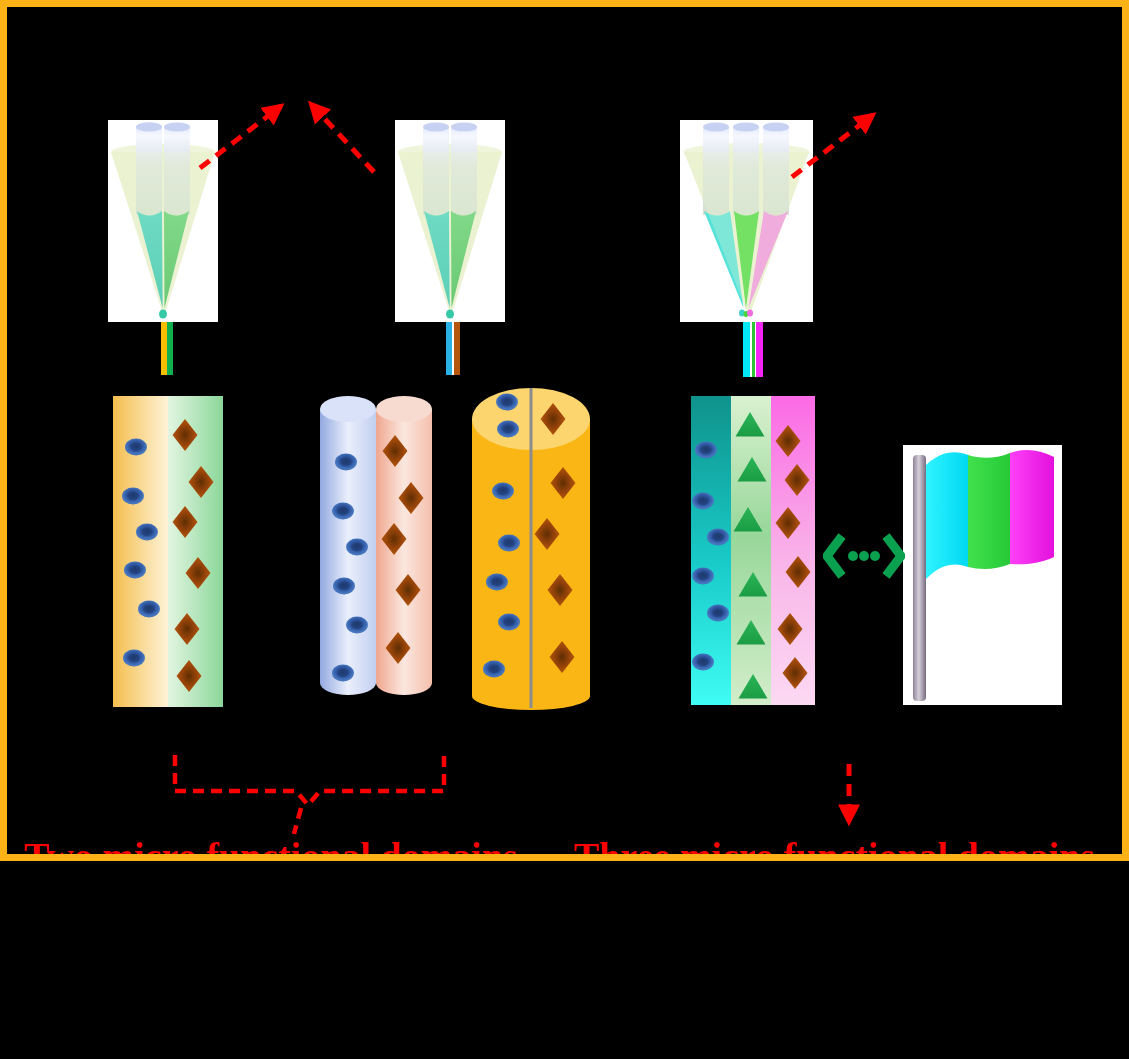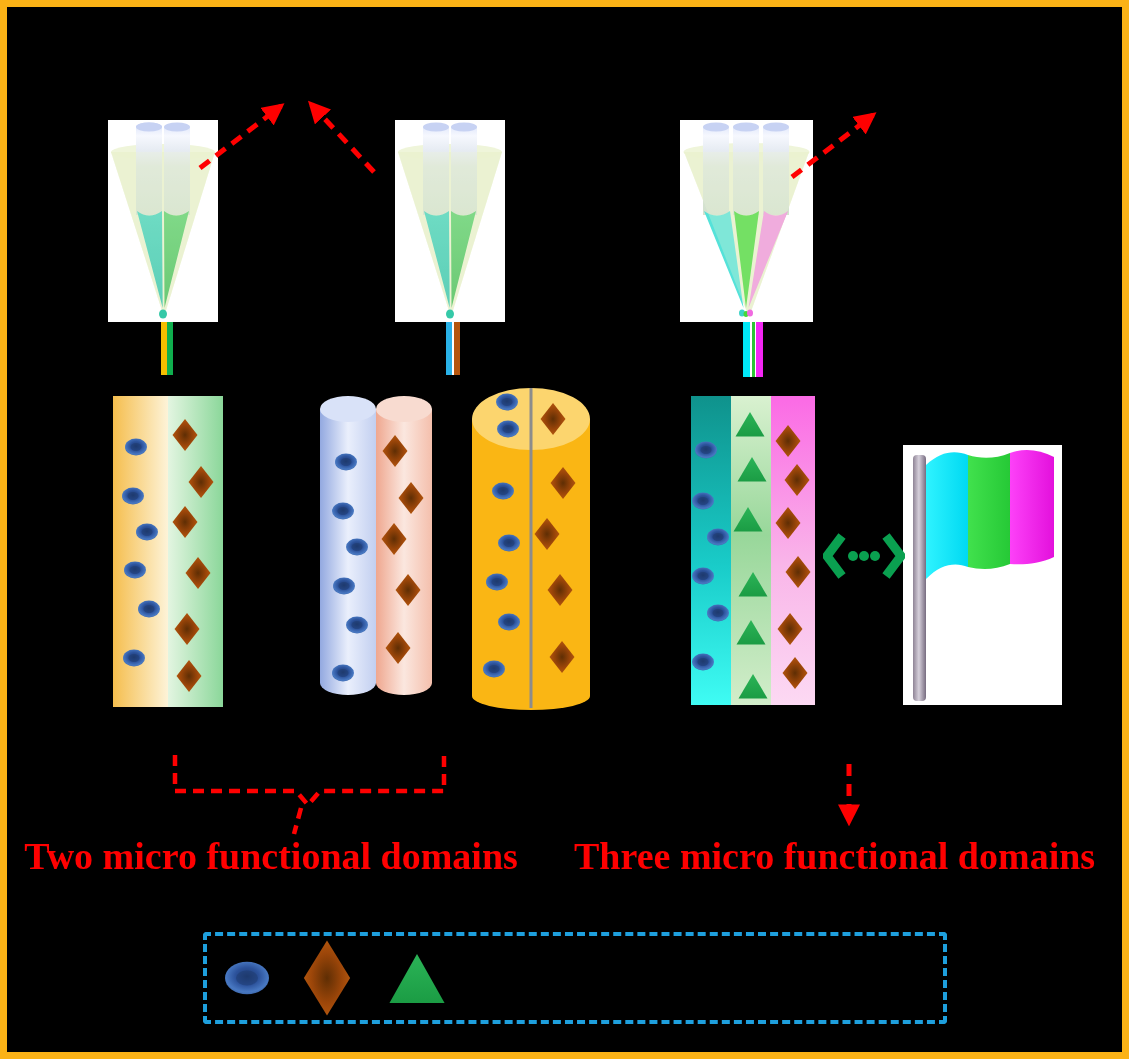--- a/index.html
+++ b/index.html
@@ -1,16 +1,16 @@
 <!DOCTYPE html>
 <html><head>
 <meta charset="utf-8">
 <style>
   html,body{margin:0;padding:0;background:#000;}
-  .frame{position:relative;width:1129px;height:1059px;background:#000;overflow:hidden;
+  .frame{position:relative;width:1129px;height:861px;background:#000;overflow:hidden;
          font-family:"Liberation Serif",serif;}
   .border-overlay{position:absolute;inset:0;border:7px solid #FBB216;pointer-events:none;z-index:50;}
   .whitebox{position:absolute;background:#fff;z-index:1;}
   .abs{position:absolute;}
   .jet{position:absolute;top:322px;height:53px;display:flex;z-index:2;}
   .jet .stripe{height:100%;}
   .caption{position:absolute;z-index:4;color:#FF0000;font-weight:bold;font-size:38px;
            text-align:center;white-space:nowrap;letter-spacing:0px;}
   .legend-box{position:absolute;left:203px;top:932px;width:744px;height:92px;z-index:2;
               border:4px dashed #1E9FDD;border-radius:4px;box-sizing:border-box;}

